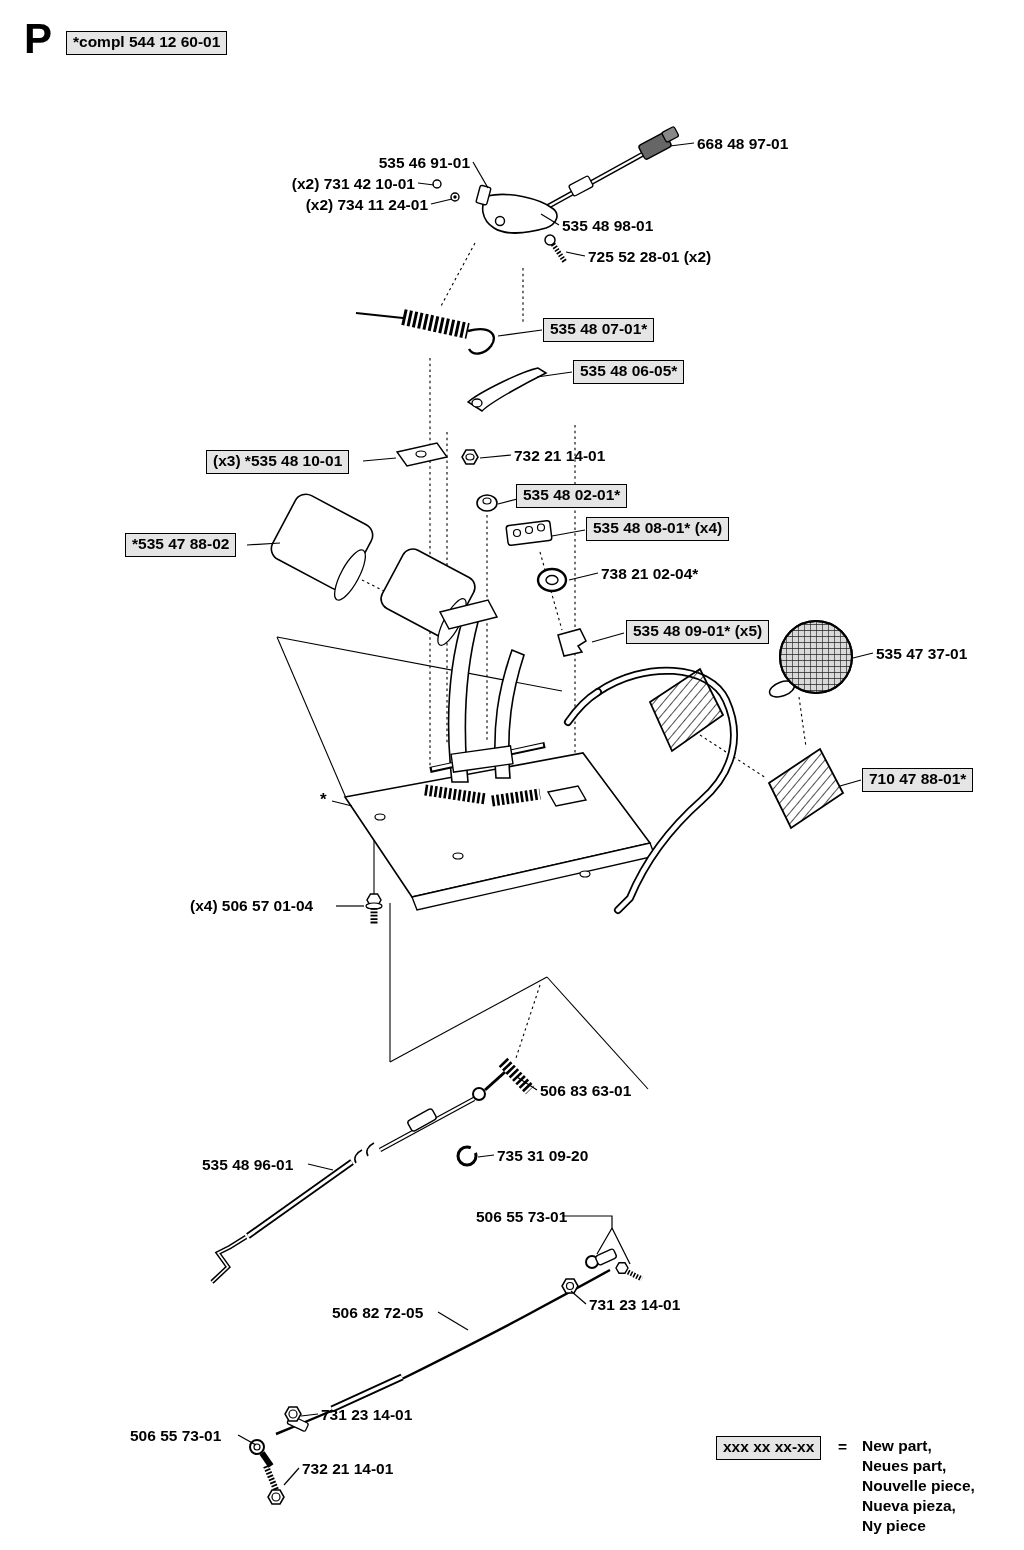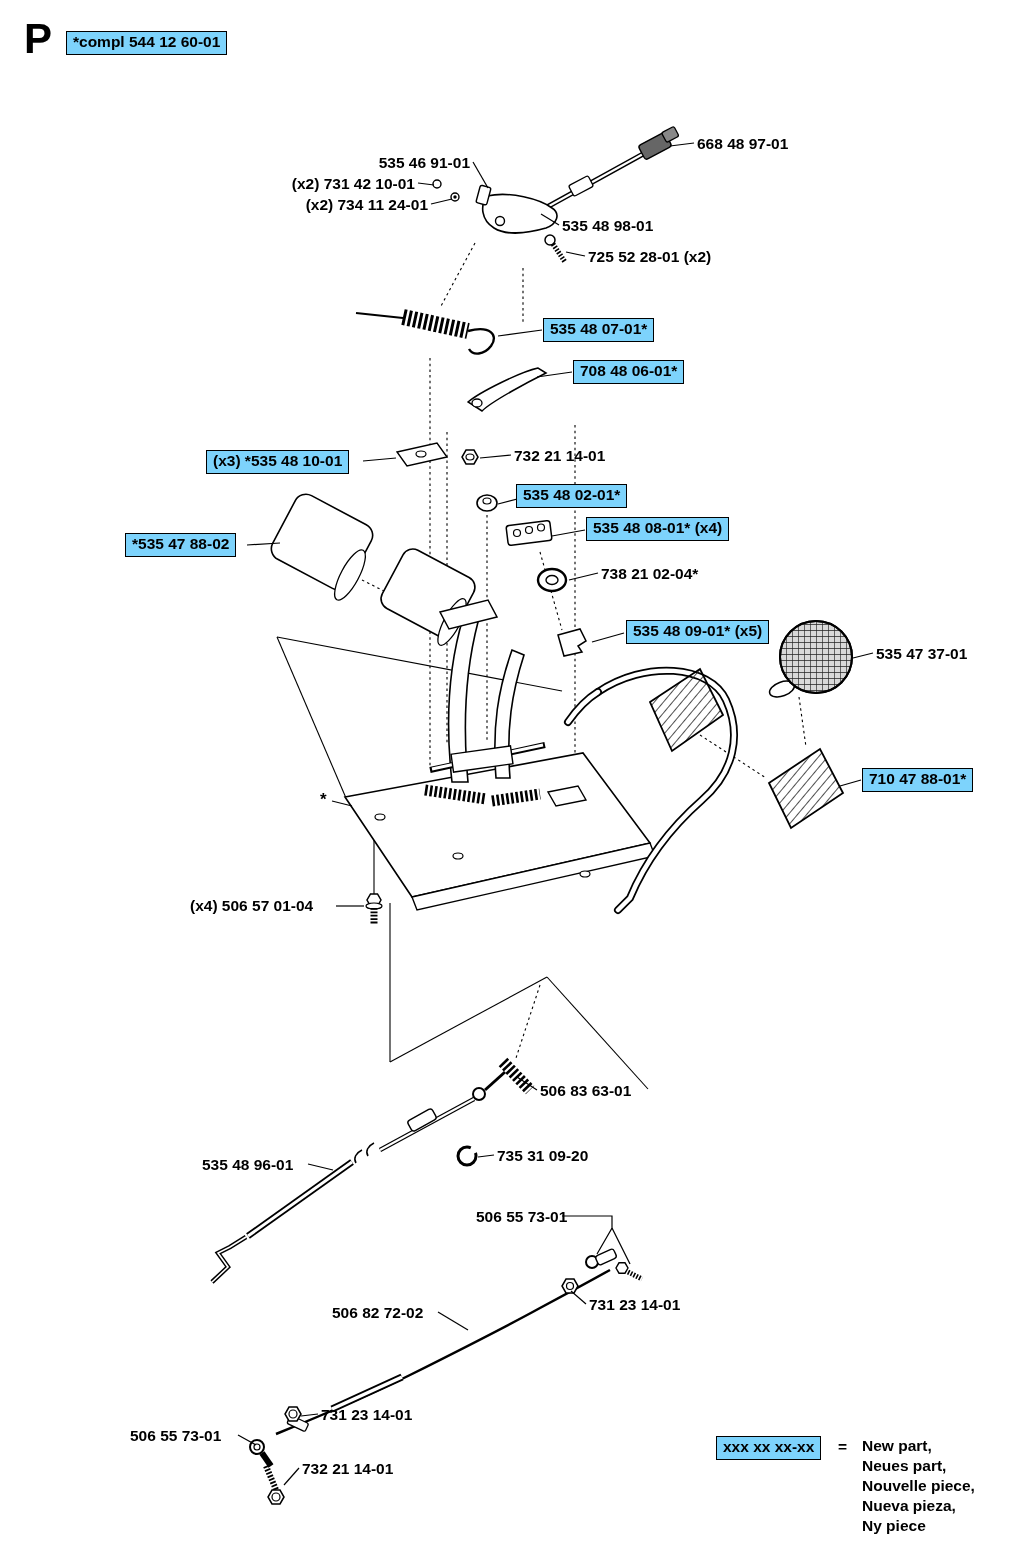--- a/index.html
+++ b/index.html
@@ -1,21 +1,21 @@
 <!DOCTYPE html>
 <html><head>
 <meta charset="utf-8">
 <style>
   html,body{margin:0;padding:0;background:#fff}
   .page{position:relative;width:1024px;height:1550px;background:#fff;
         font-family:"Liberation Sans",sans-serif;overflow:hidden}
   svg.art{position:absolute;left:0;top:0}
   .lbl{position:absolute;font-weight:bold;font-size:15.5px;line-height:1.2;
        color:#000;white-space:nowrap}
-  .boxed{border:1.7px solid #000;padding:1px 6px 2px 6px;background:#7dd3fc}
+  .boxed{border:1.7px solid #000;padding:1px 6px 2px 6px;background:#e5e5e5}
   .letter{position:absolute;left:24px;top:18px;font-size:42px;font-weight:bold;line-height:1}
 </style>
 </head>
 <body>
 
 <div class="page">
 
   <svg class="art" width="1024" height="1550" viewBox="0 0 1024 1550">
     <defs>
       <pattern id="hatchA" width="7" height="7" patternUnits="userSpaceOnUse" patternTransform="rotate(40)">
@@ -236,37 +236,37 @@
   <div class="letter">P</div>
   <div class="lbl boxed" style="left:66px;top:31px">*compl 544 12 60-01</div>
 
   <div class="lbl" style="left:697px;top:135px">668 48 97-01</div>
   <div class="lbl" style="right:554px;top:154px">535 46 91-01</div>
   <div class="lbl" style="right:609px;top:175px">(x2) 731 42 10-01</div>
   <div class="lbl" style="right:596px;top:196px">(x2) 734 11 24-01</div>
   <div class="lbl" style="left:562px;top:217px">535 48 98-01</div>
   <div class="lbl" style="left:588px;top:248px">725 52 28-01 (x2)</div>
   <div class="lbl boxed" style="left:543px;top:318px">535 48 07-01*</div>
-  <div class="lbl boxed" style="left:573px;top:360px">708 48 06-01*</div>
+  <div class="lbl boxed" style="left:573px;top:360px">535 48 06-05*</div>
   <div class="lbl" style="left:514px;top:447px">732 21 14-01</div>
   <div class="lbl boxed" style="left:206px;top:450px">(x3) *535 48 10-01</div>
   <div class="lbl boxed" style="left:516px;top:484px">535 48 02-01*</div>
   <div class="lbl boxed" style="left:586px;top:517px">535 48 08-01* (x4)</div>
   <div class="lbl boxed" style="left:125px;top:533px">*535 47 88-02</div>
   <div class="lbl" style="left:601px;top:565px">738 21 02-04*</div>
   <div class="lbl boxed" style="left:626px;top:620px">535 48 09-01* (x5)</div>
   <div class="lbl" style="left:876px;top:645px">535 47 37-01</div>
   <div class="lbl boxed" style="left:862px;top:768px">710 47 88-01*</div>
   <div class="lbl" style="left:190px;top:897px">(x4) 506 57 01-04</div>
   <div class="lbl" style="left:540px;top:1082px">506 83 63-01</div>
   <div class="lbl" style="left:497px;top:1147px">735 31 09-20</div>
   <div class="lbl" style="left:202px;top:1156px">535 48 96-01</div>
   <div class="lbl" style="left:476px;top:1208px">506 55 73-01</div>
   <div class="lbl" style="left:589px;top:1296px">731 23 14-01</div>
-  <div class="lbl" style="left:332px;top:1304px">506 82 72-02</div>
+  <div class="lbl" style="left:332px;top:1304px">506 82 72-05</div>
   <div class="lbl" style="left:321px;top:1406px">731 23 14-01</div>
   <div class="lbl" style="left:130px;top:1427px">506 55 73-01</div>
   <div class="lbl" style="left:302px;top:1460px">732 21 14-01</div>
   <div class="lbl" style="left:320px;top:790px;font-size:17px">*</div>
 
   <div class="lbl boxed" style="left:716px;top:1436px">xxx xx xx-xx</div>
   <div class="lbl" style="left:838px;top:1438px">=</div>
   <div class="lbl" style="left:862px;top:1437px">New part,</div>
   <div class="lbl" style="left:862px;top:1457px">Neues part,</div>
   <div class="lbl" style="left:862px;top:1477px">Nouvelle piece,</div>

